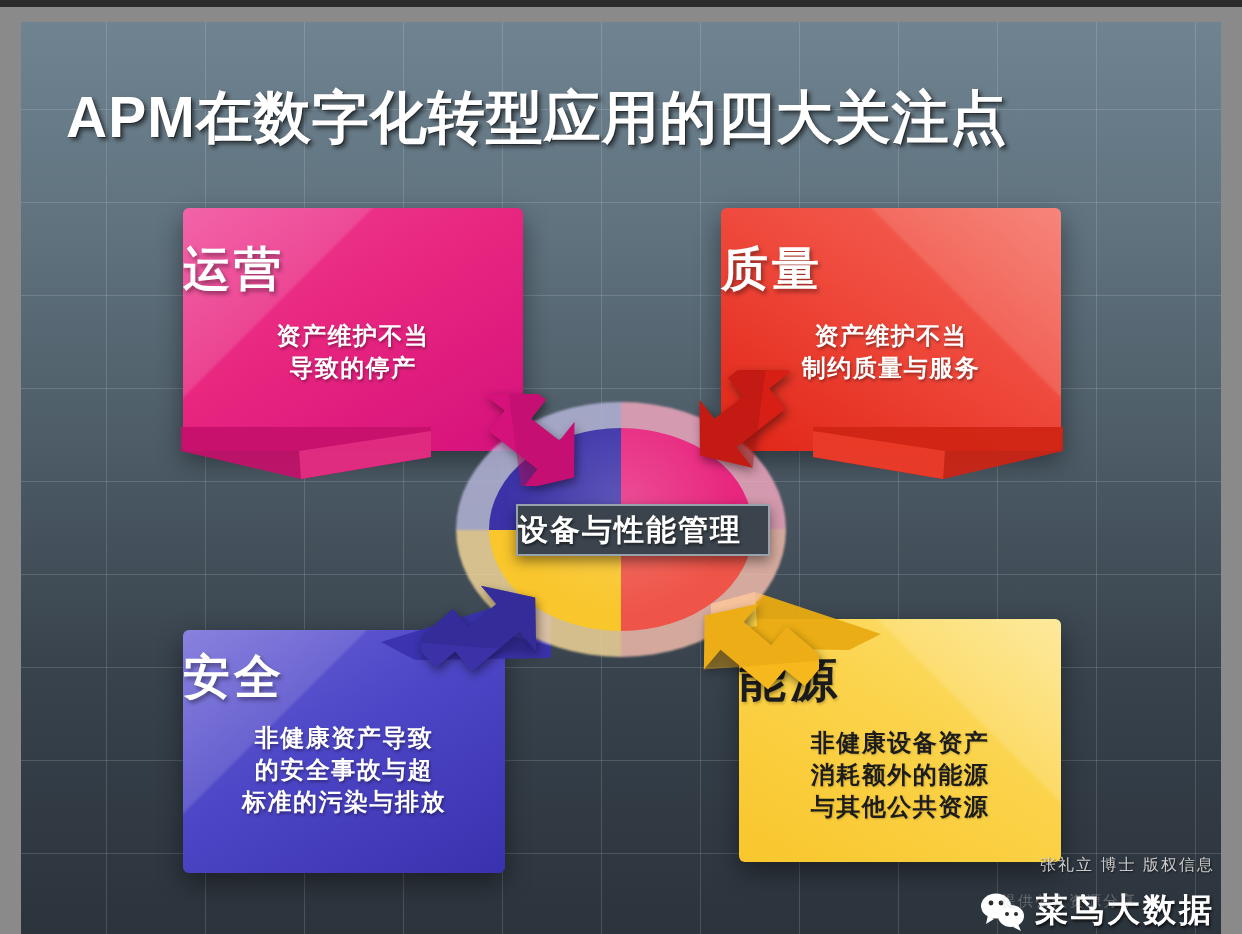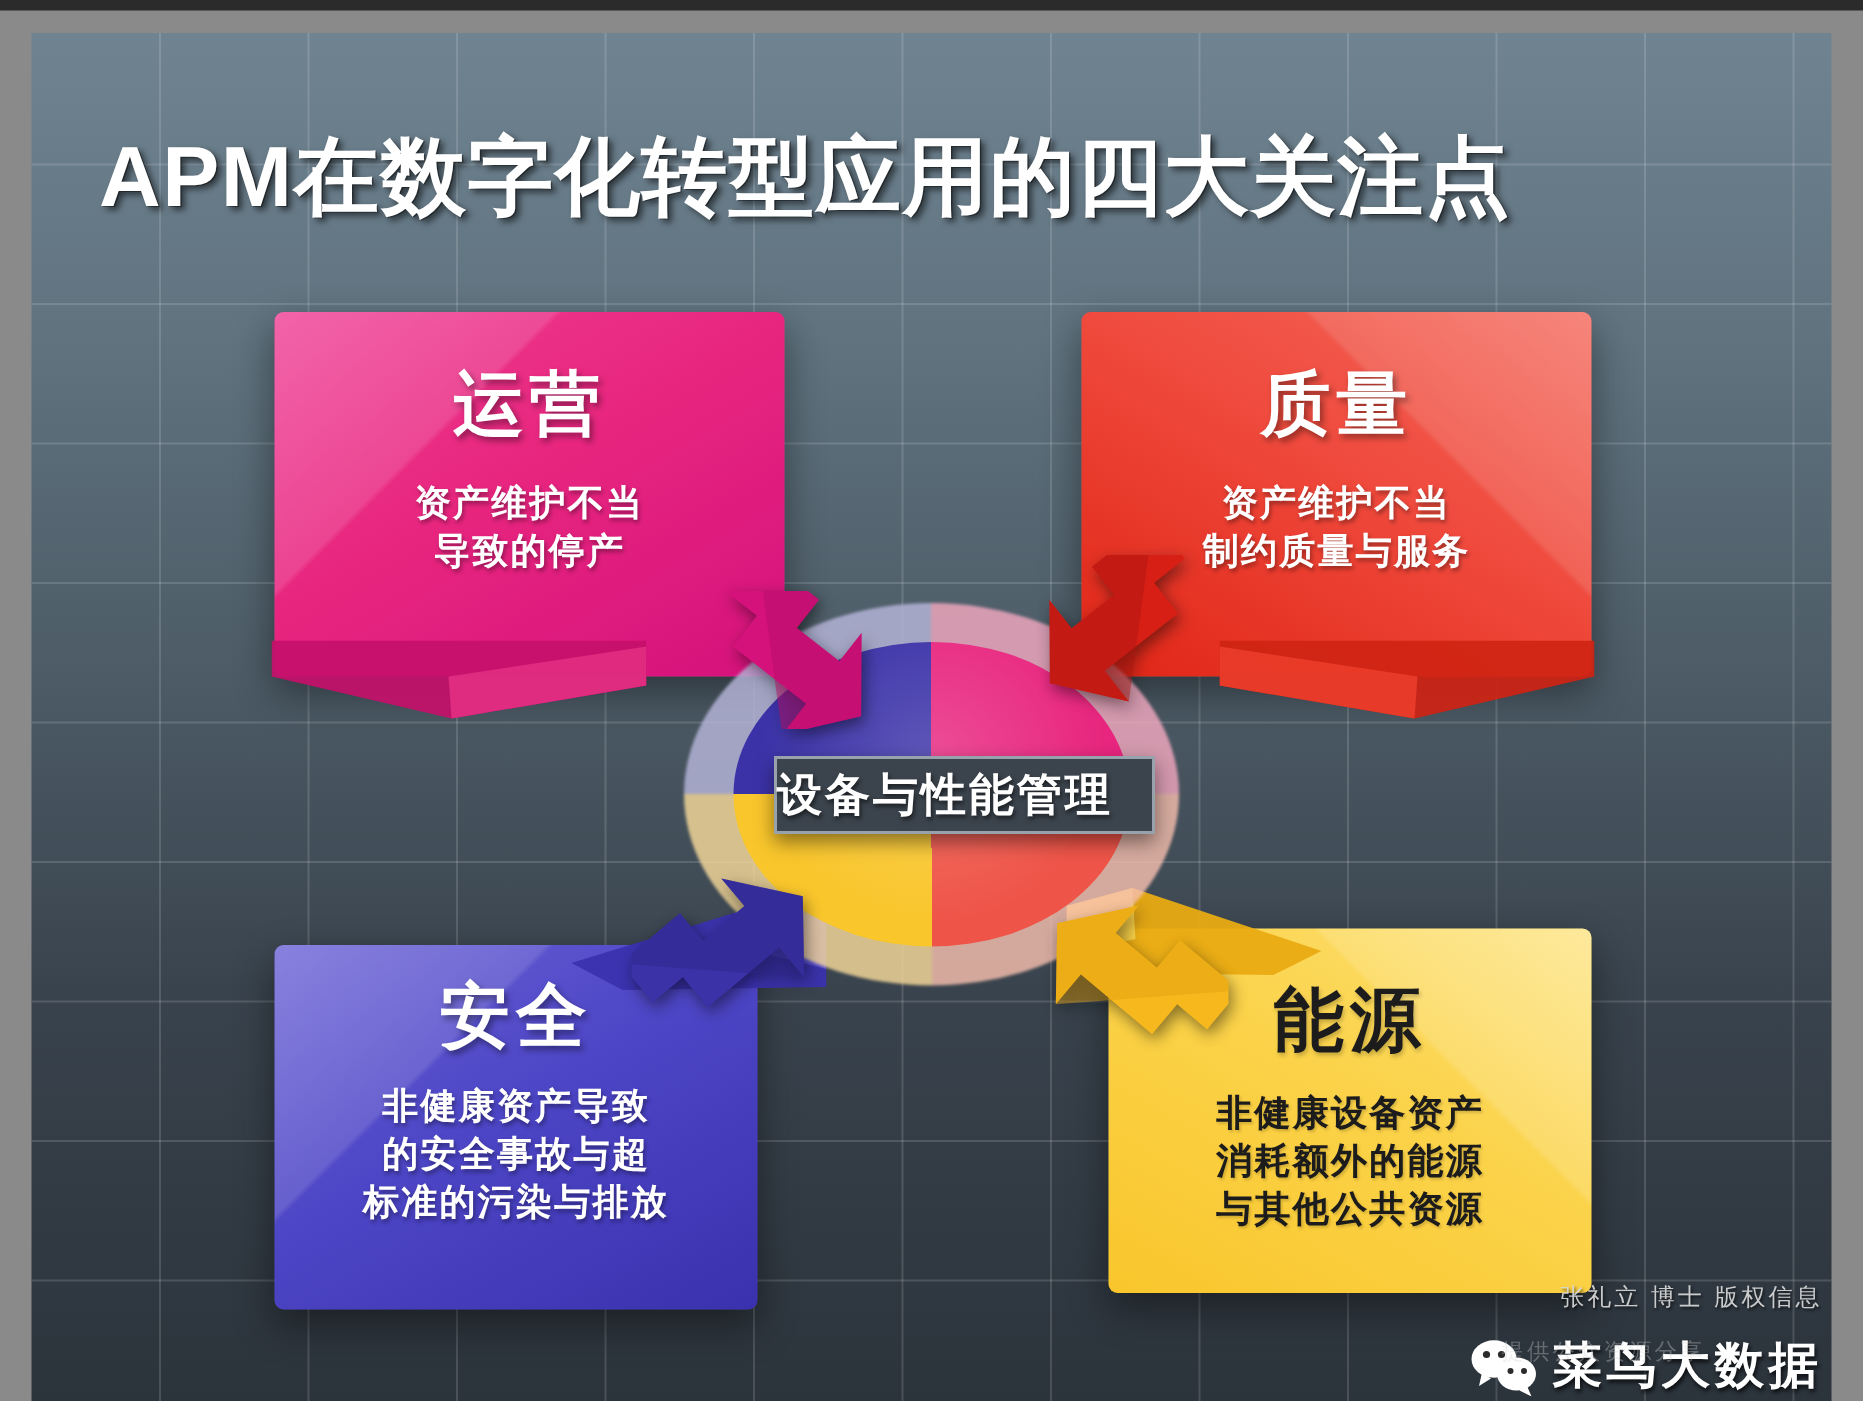--- a/index.html
+++ b/index.html
@@ -37,21 +37,21 @@
     position:absolute;inset:0;border-radius:6px;
     box-shadow:0 10px 26px rgba(0,0,0,.42);
     overflow:hidden;
   }
   .card .sheen{
     position:absolute;inset:0;
     background:linear-gradient(135deg,rgba(255,255,255,.20) 0%,rgba(255,255,255,.13) 32%,rgba(255,255,255,0) 33%,rgba(255,255,255,0) 100%);
     pointer-events:none;
   }
   .card .heading{
-    position:absolute;left:0;right:0;text-align:center;
+    position:absolute;left:0;right:0;
     font-size:47px;font-weight:bold;letter-spacing:4px;
     text-shadow:2px 3px 4px rgba(0,0,0,.40);
   }
   .card .sub{
     position:absolute;left:0;right:0;text-align:center;
     font-size:24px;line-height:1.33;letter-spacing:1.5px;
     text-shadow:1px 2px 3px rgba(0,0,0,.38);
     font-weight:bold;
   }
   .card .sub div{white-space:nowrap;}

